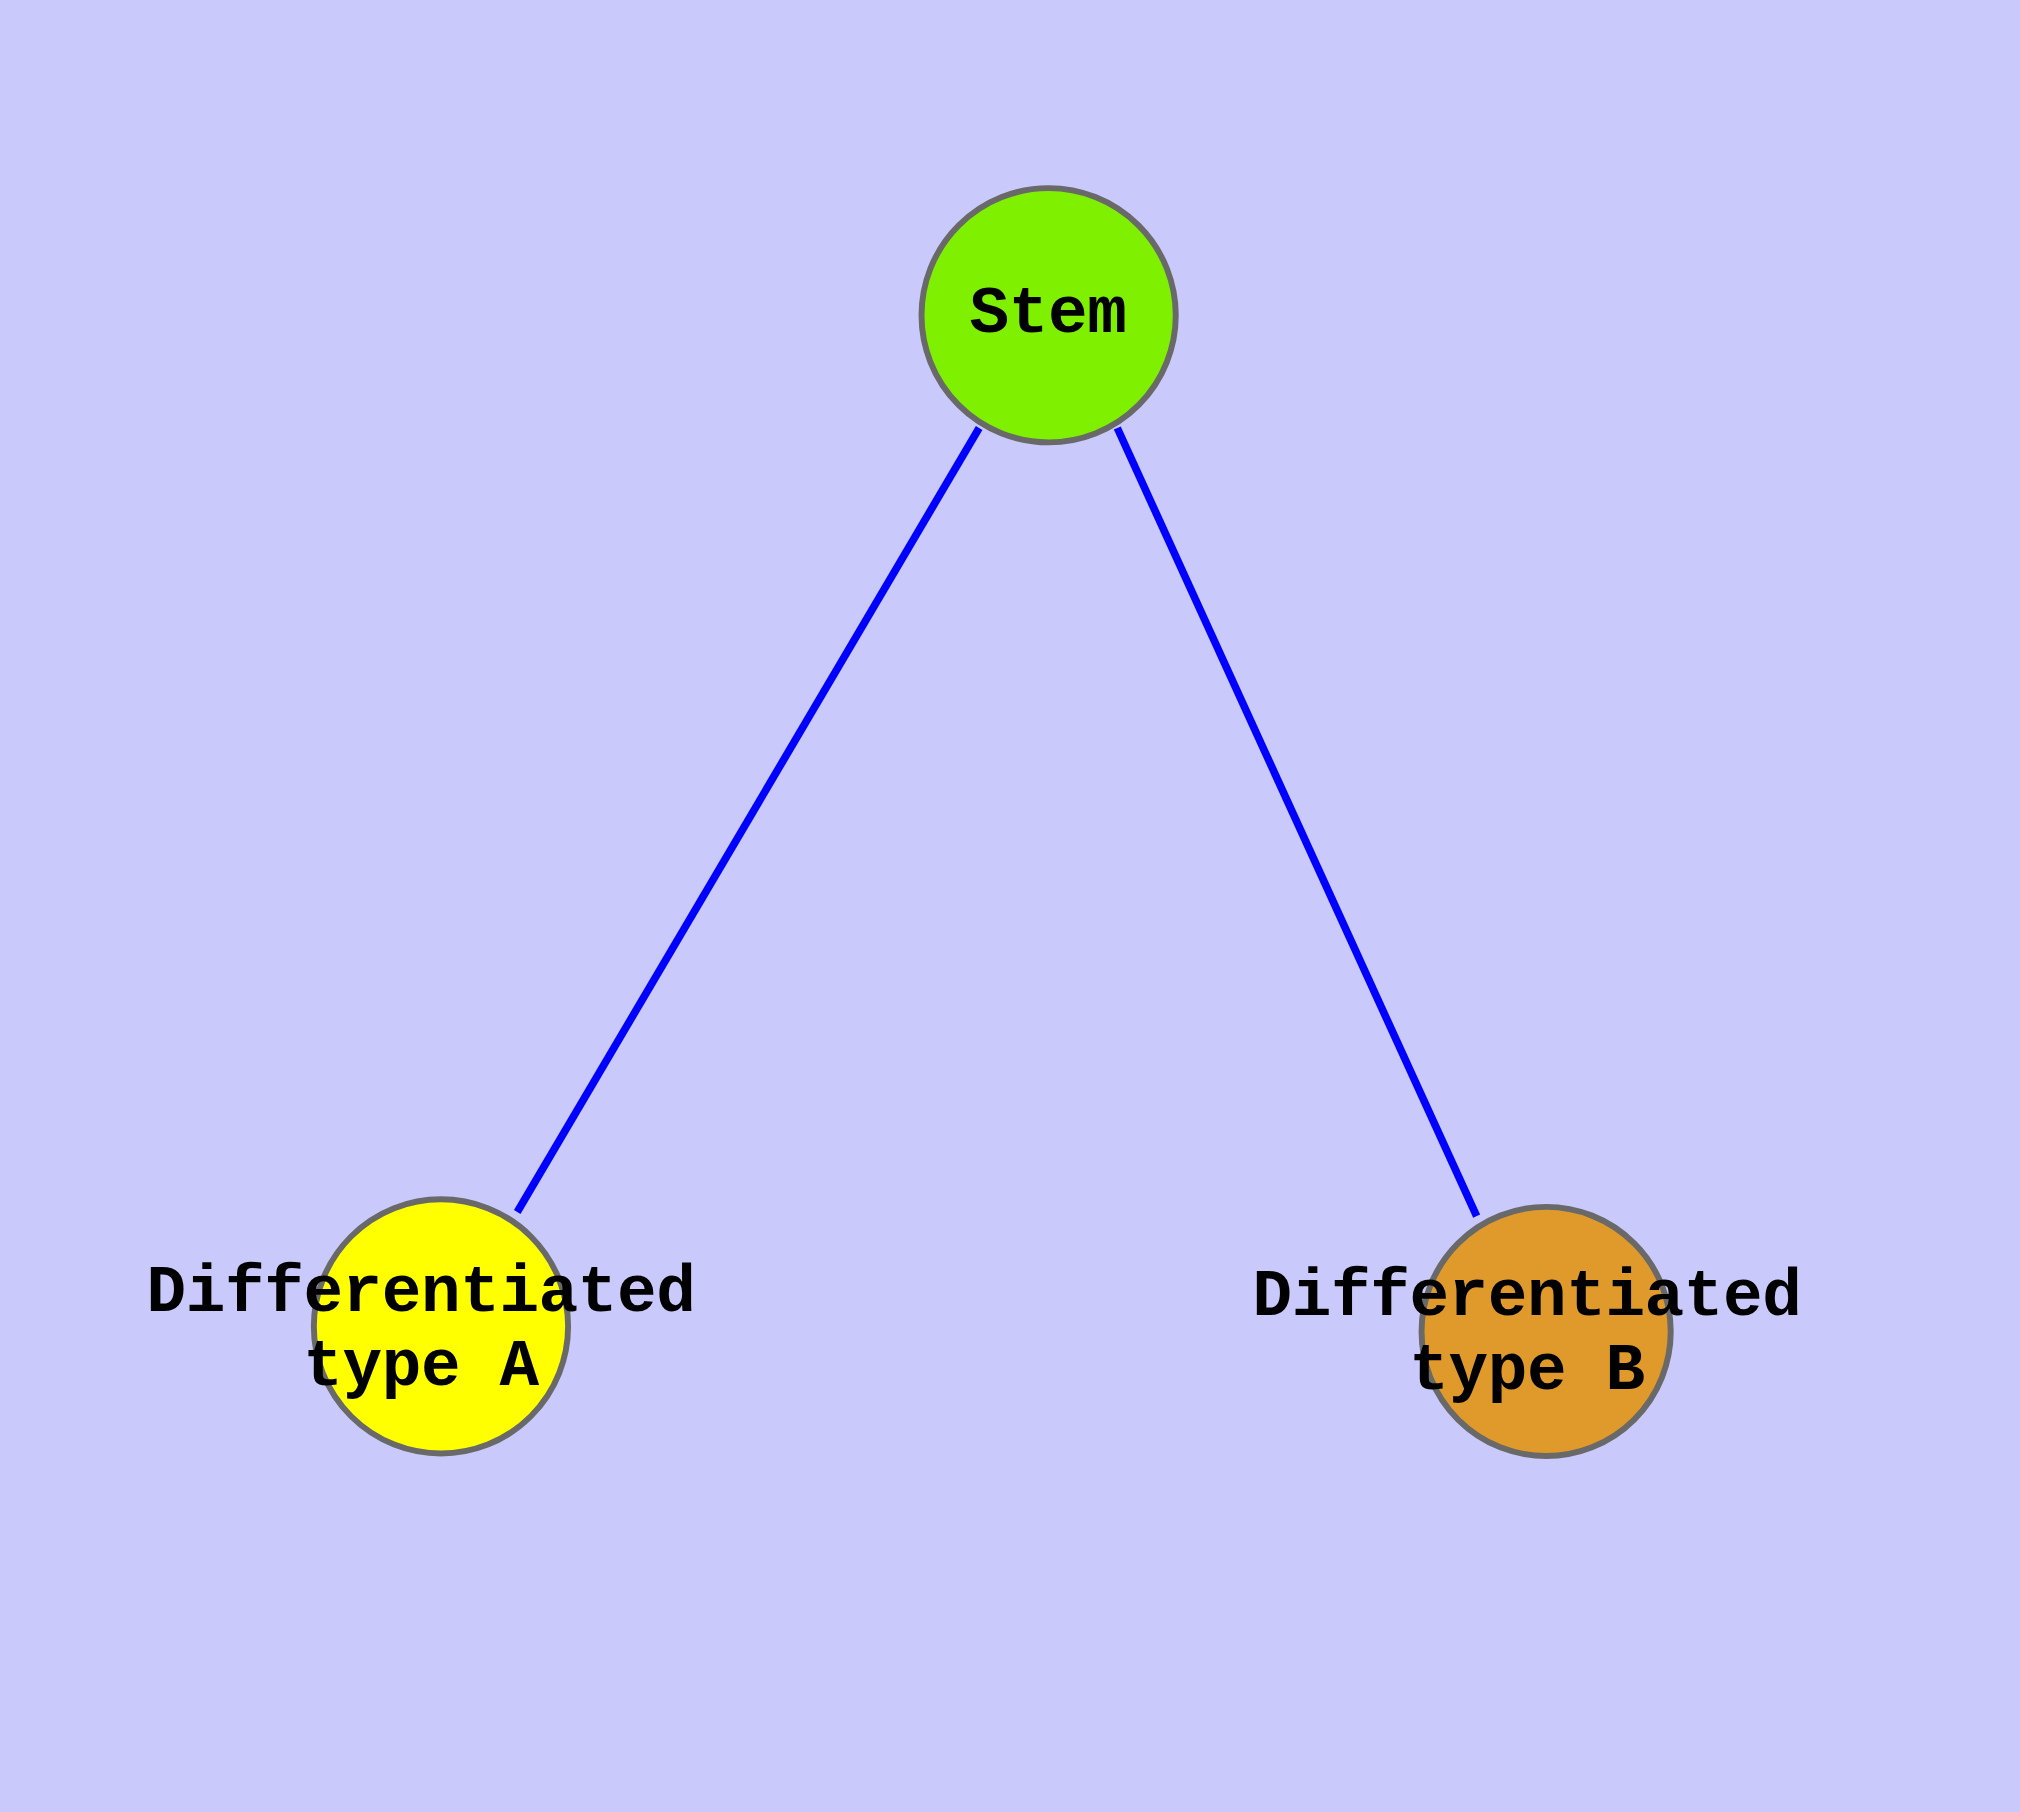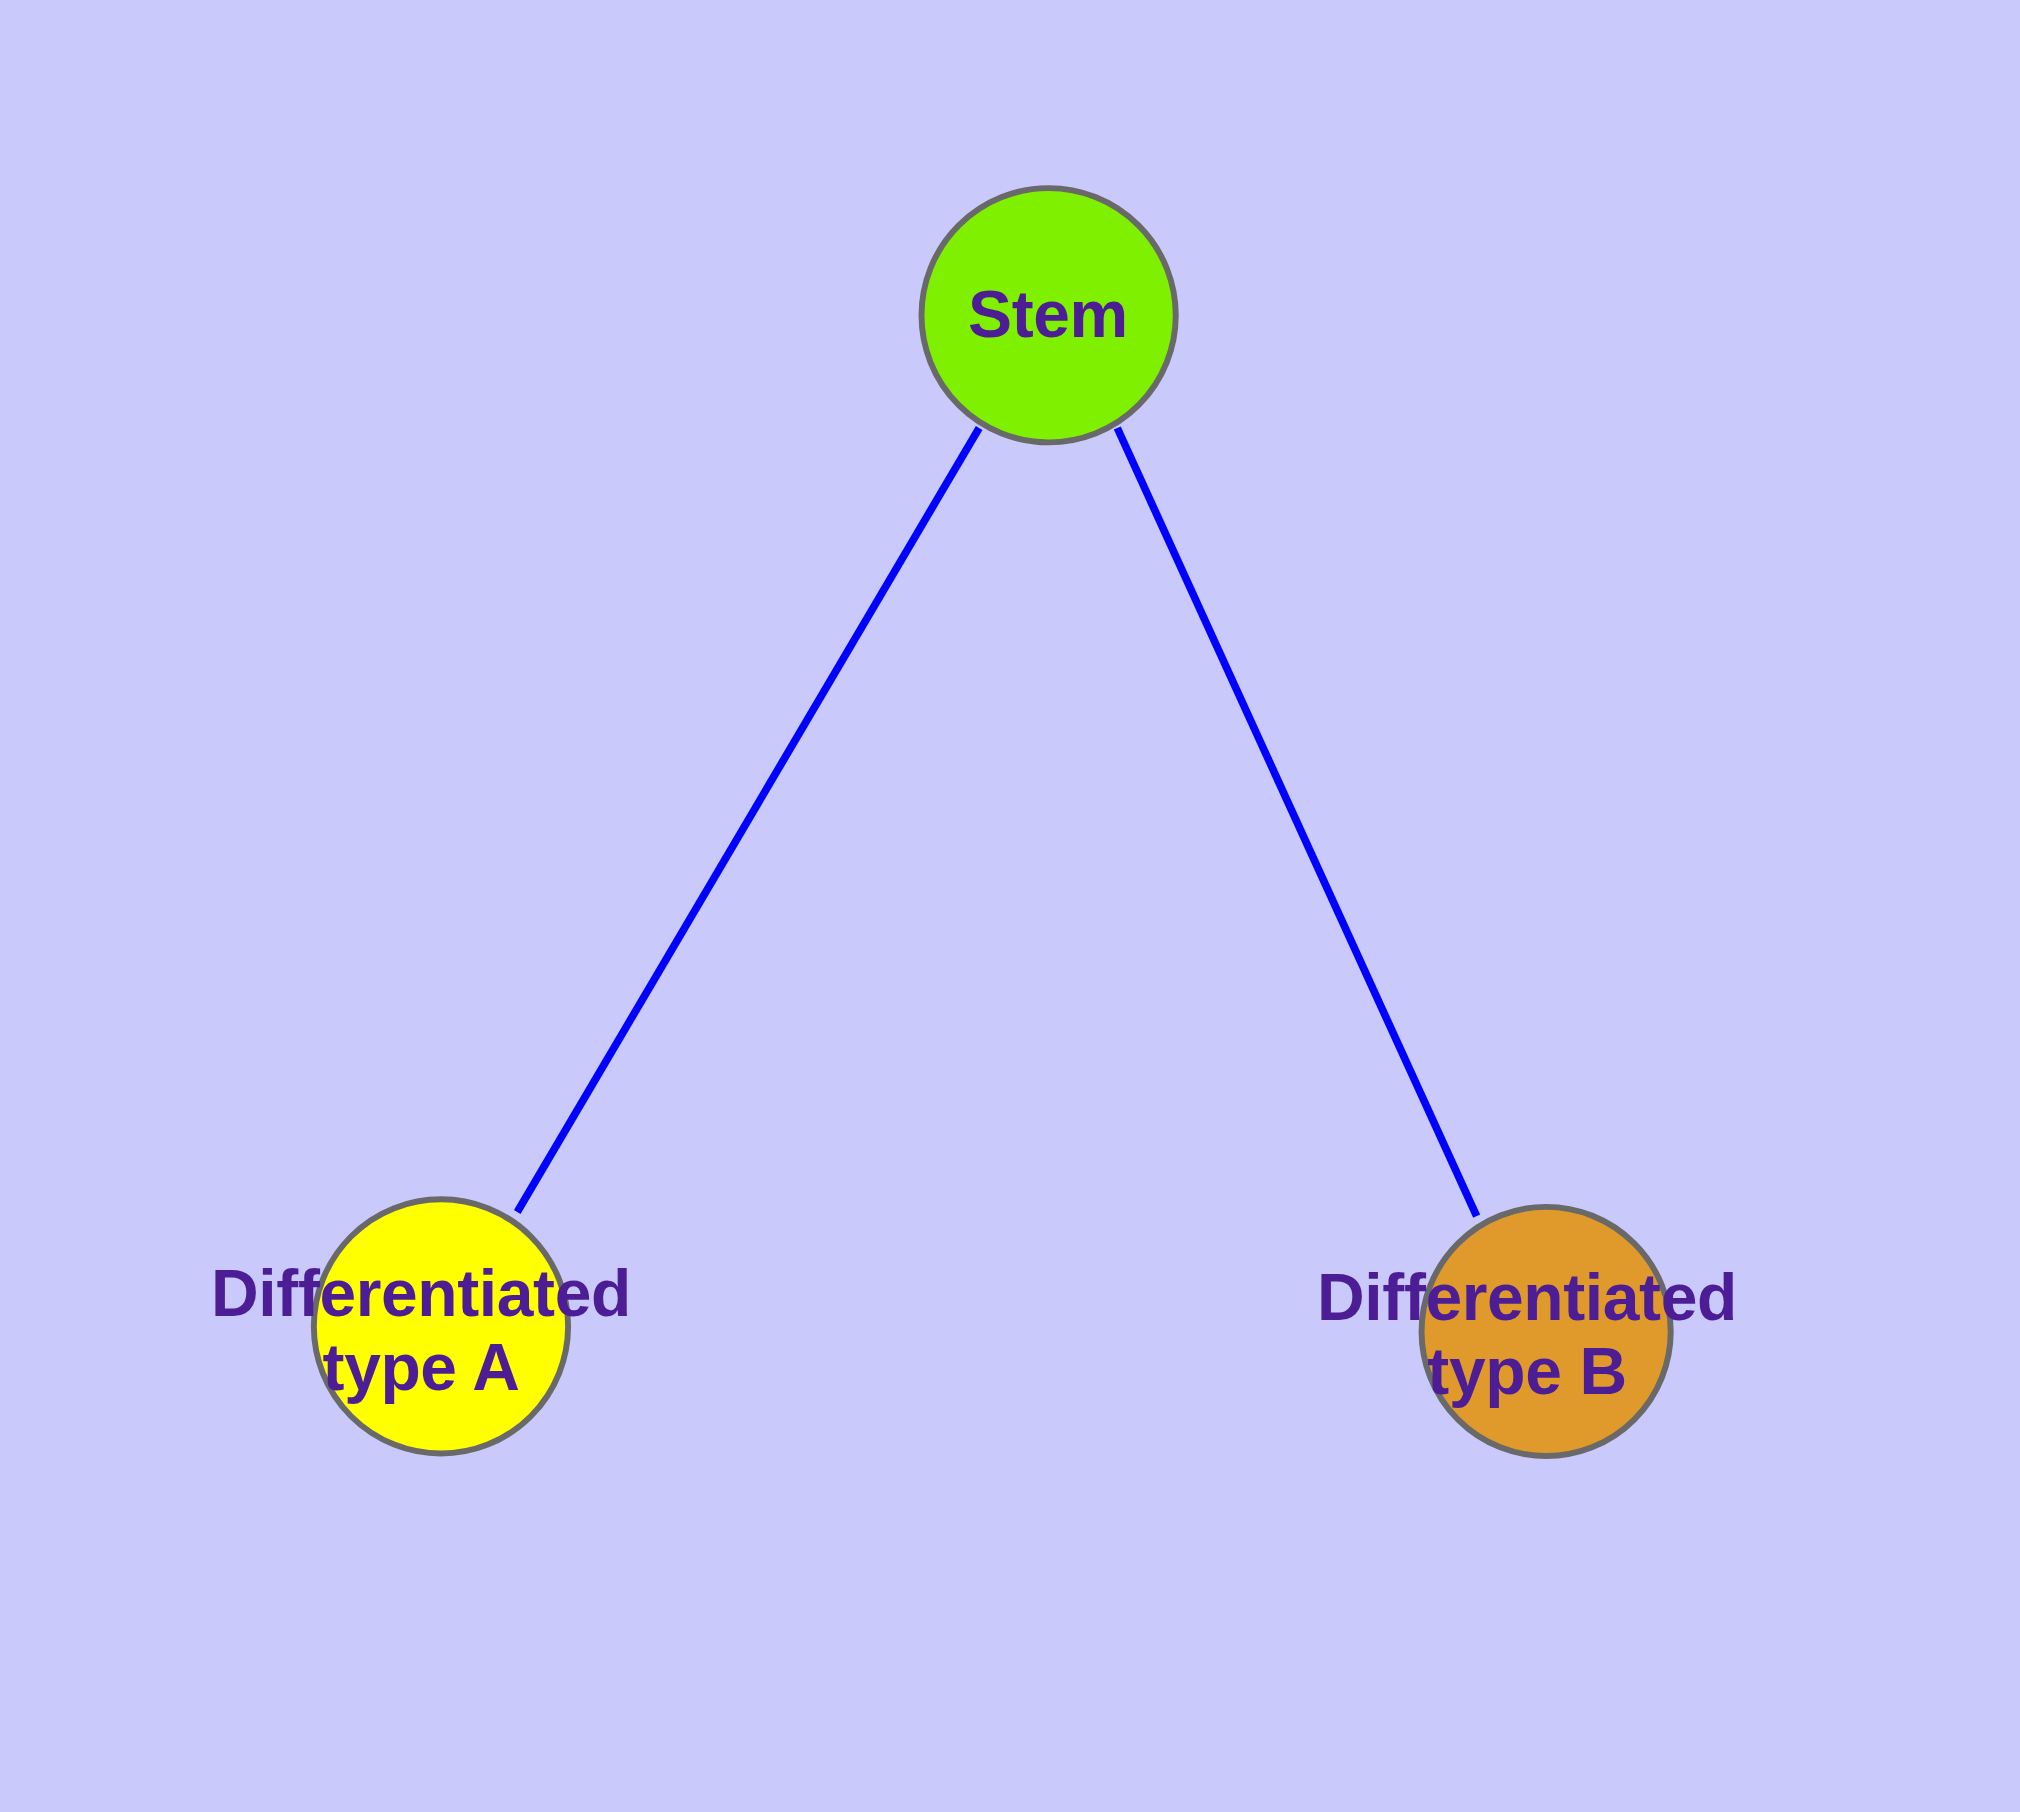--- a/index.html
+++ b/index.html
@@ -18,22 +18,22 @@
   }
   #graph-svg {
     position: absolute;
     left: 0;
     top: 0;
     width: 2021px;
     height: 1812px;
   }
   .node-label {
     position: absolute;
-    color: #4c1d95;
-    font-family: Liberation Sans, sans-serif;
+    color: #000000;
+    font-family: Liberation Mono, monospace;
     font-weight: bold;
     text-align: center;
     line-height: 1.12;
     white-space: pre;
     pointer-events: none;
     letter-spacing: -0.4px;
   }
   #label-stem {
     font-size: 66px;
     left: 1048px;

